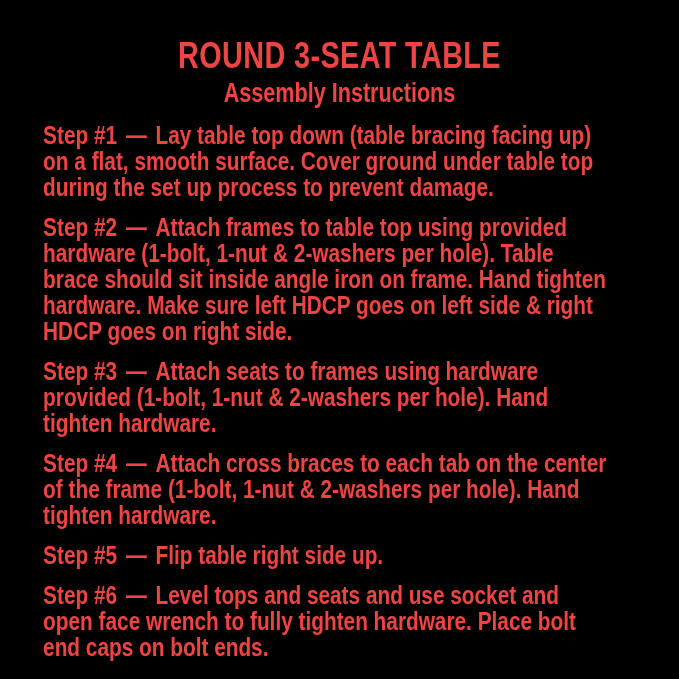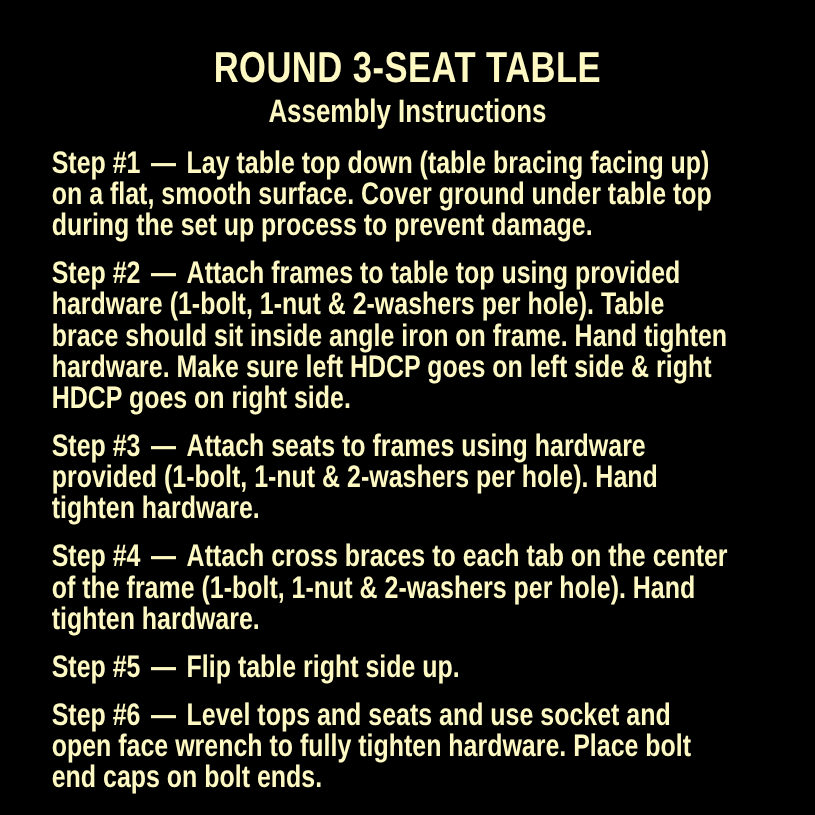--- a/index.html
+++ b/index.html
@@ -8,21 +8,21 @@
     background: #000000;
   }
   .page {
     position: relative;
     width: 679px;
     height: 679px;
     background: #000000;
     overflow: hidden;
     font-family: "Liberation Sans", sans-serif;
     font-weight: 700;
-    color: #fef9c3;
+    color: #ef4444;
     border-radius: 31px;
   }
   
   .squeeze {
     position: absolute;
     top: 0;
     left: 50%;
     width: 849px;
     margin-left: -424.5px;
     transform: scaleX(0.8);

